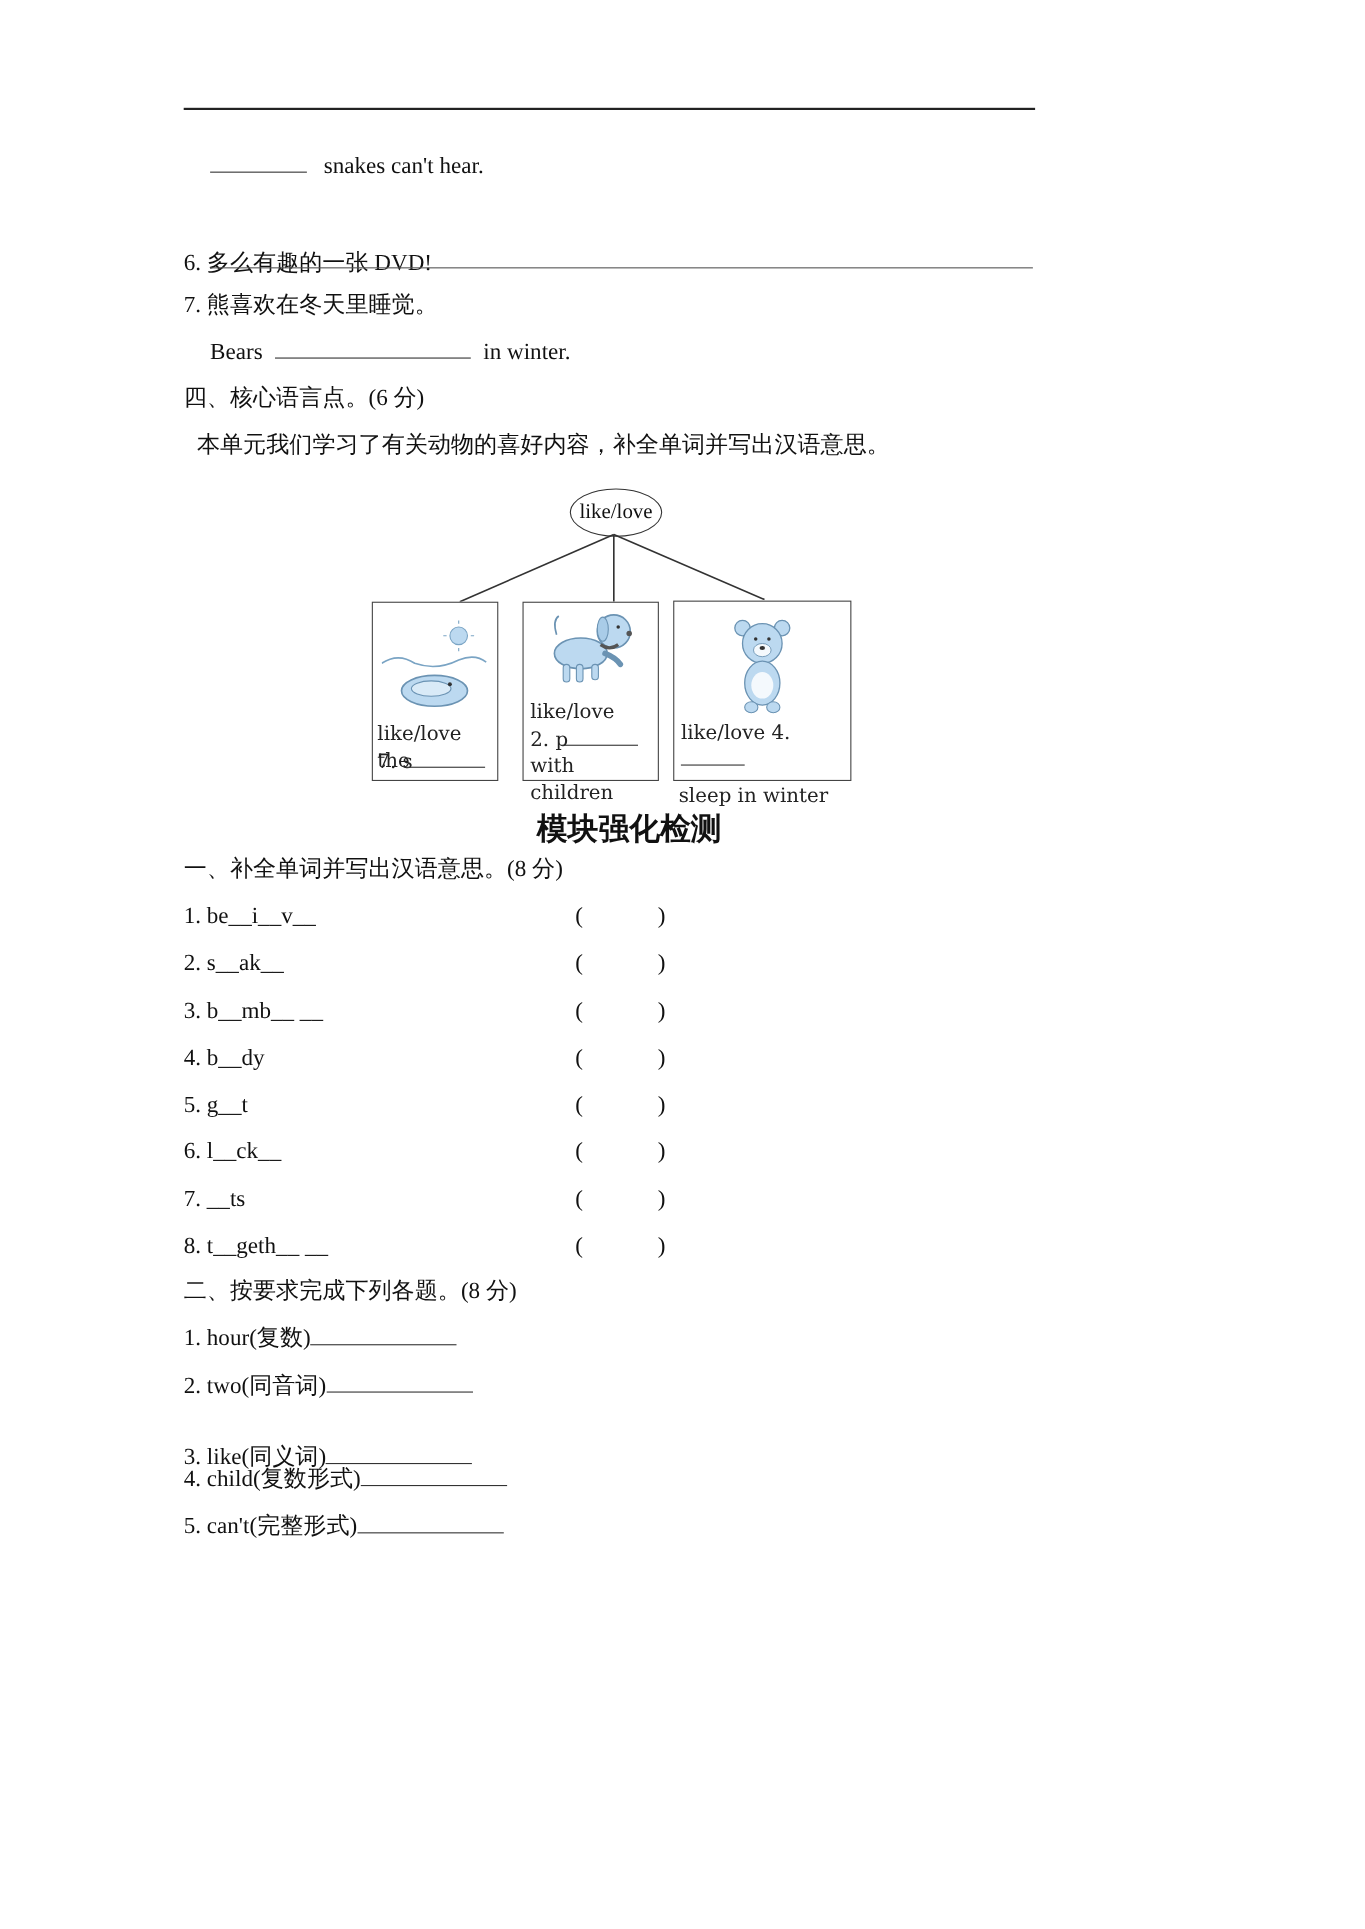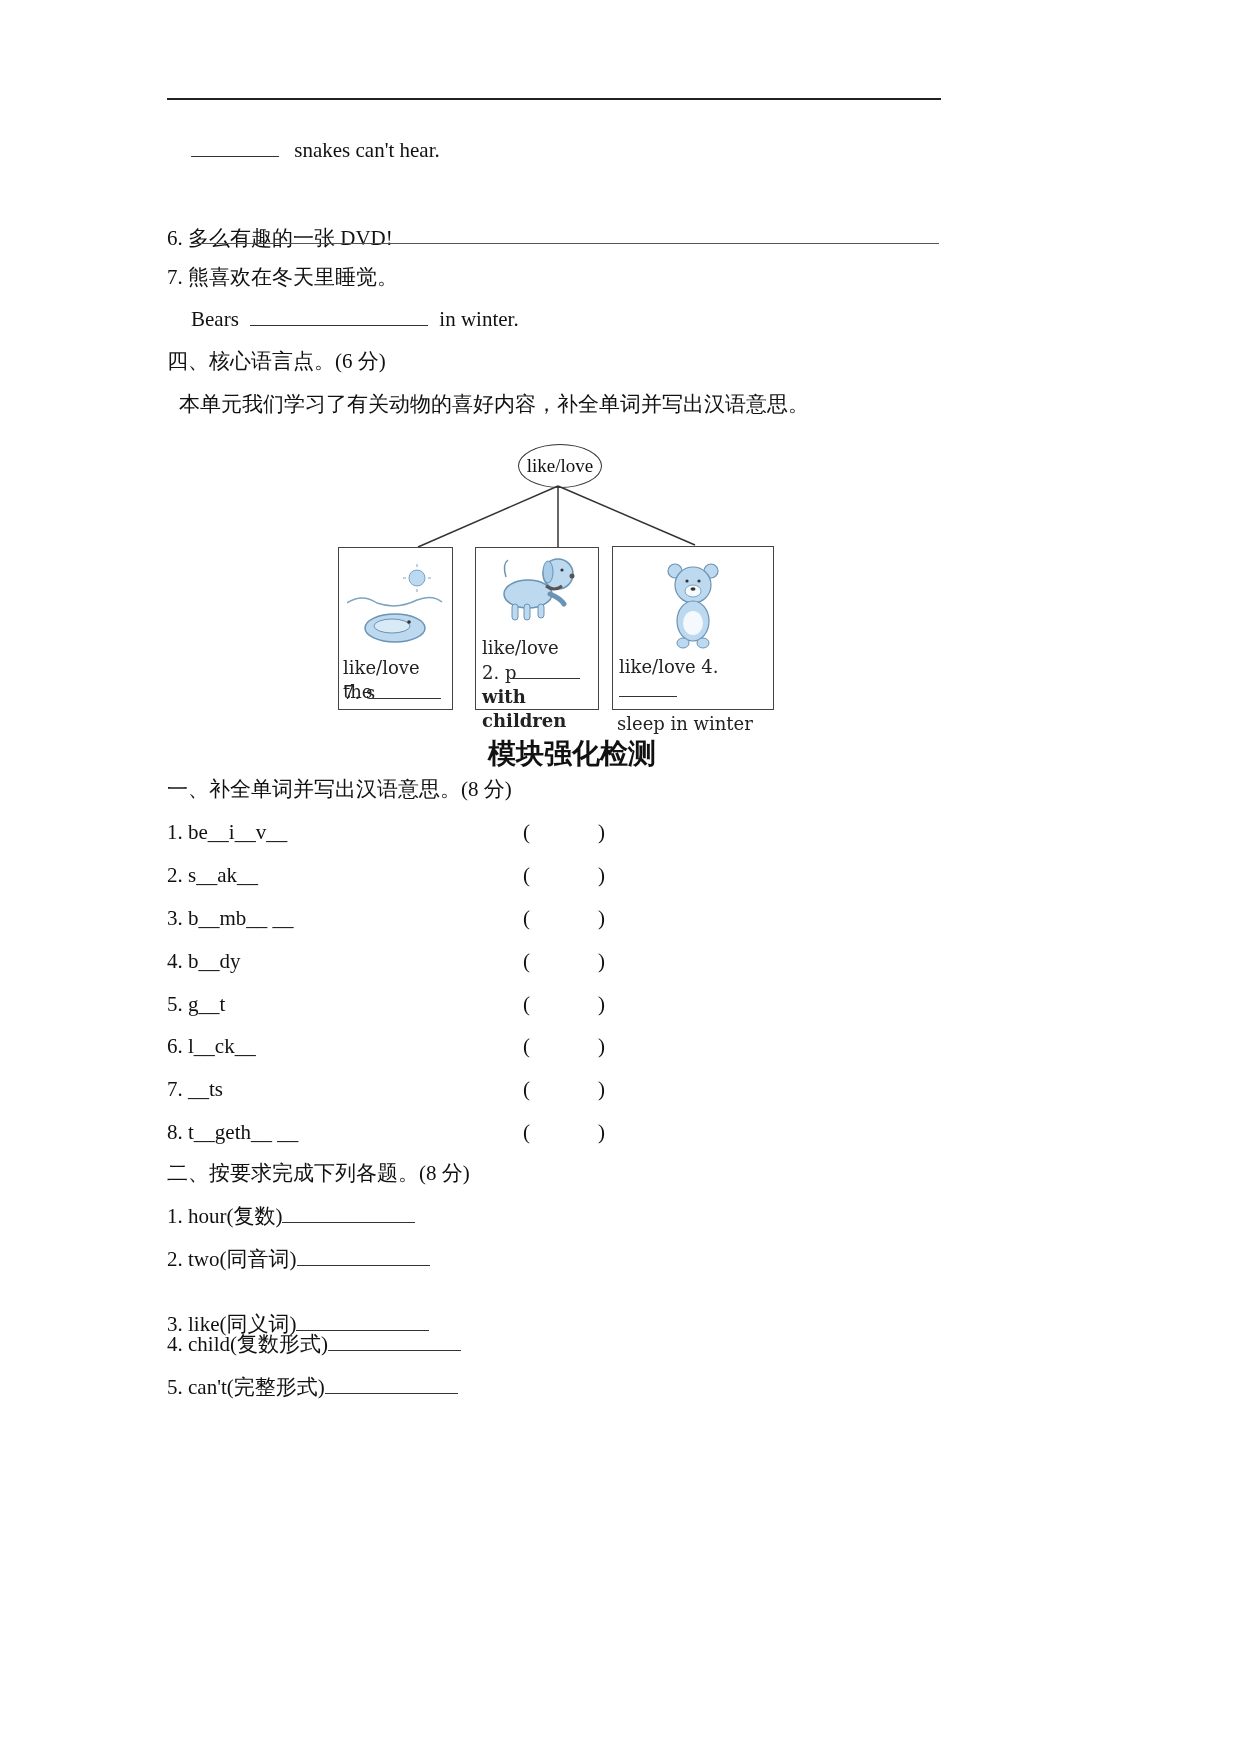--- a/index.html
+++ b/index.html
@@ -83,21 +83,21 @@
       <path d="M48 34 Q56 40 64 34" fill="none" stroke="#555" stroke-width="3"></path>
       <rect x="14" y="52" width="6" height="16" rx="3" fill="#bcd9f0" stroke="#6b93b3"></rect>
       <rect x="26" y="52" width="6" height="16" rx="3" fill="#bcd9f0" stroke="#6b93b3"></rect>
       <rect x="40" y="52" width="6" height="14" rx="3" fill="#bcd9f0" stroke="#6b93b3"></rect>
       <path d="M52 42 Q62 46 66 52" fill="none" stroke="#6b93b3" stroke-width="5" stroke-linecap="round"></path>
     </svg>
     <div class="card-label" style="left:6px; top:88px;">like/love</div>
     <div class="card-label" style="left:6px; top:113px;">
       <span>2. p</span><span class="blank" style="width:70px; margin-left:-6px;"></span>
     </div>
-    <div class="card-label" style="left:6px; top:137px;font-weight:bold;">with children</div>
+    <div class="card-label" style="left:6px; top:137px;">with children</div>
   </div>
 
   <div class="card" style="left:282px; top:106px; width:160px; height:162px;">
     <svg width="60" height="90" style="position:absolute; left:50px; top:14px;">
       <circle cx="12" cy="10" r="7" fill="#bcd9f0" stroke="#6b93b3" stroke-width="1.2"></circle>
       <circle cx="48" cy="10" r="7" fill="#bcd9f0" stroke="#6b93b3" stroke-width="1.2"></circle>
       <circle cx="30" cy="24" r="18" fill="#bcd9f0" stroke="#6b93b3" stroke-width="1.2"></circle>
       <ellipse cx="30" cy="30" rx="8" ry="6" fill="#f4f9fd" stroke="#6b93b3" stroke-width="0.8"></ellipse>
       <circle cx="24" cy="20" r="1.6" fill="#333"></circle>
         <circle cx="36" cy="20" r="1.6" fill="#333"></circle>

